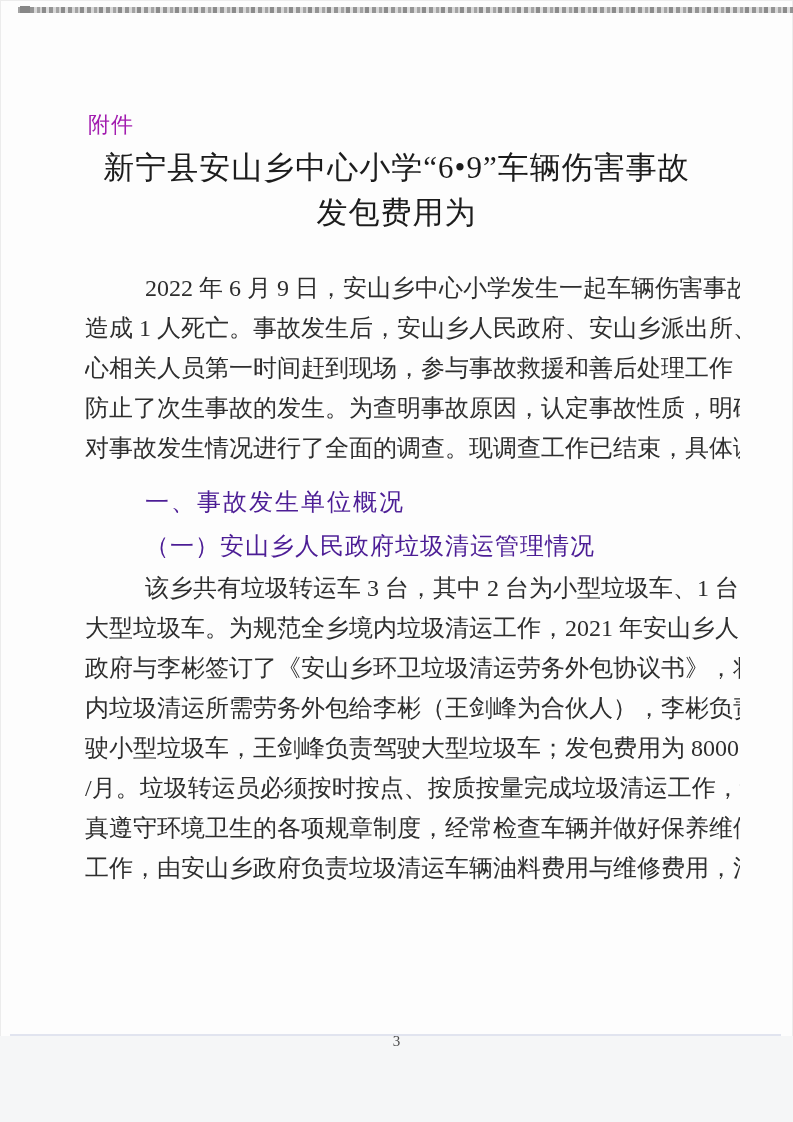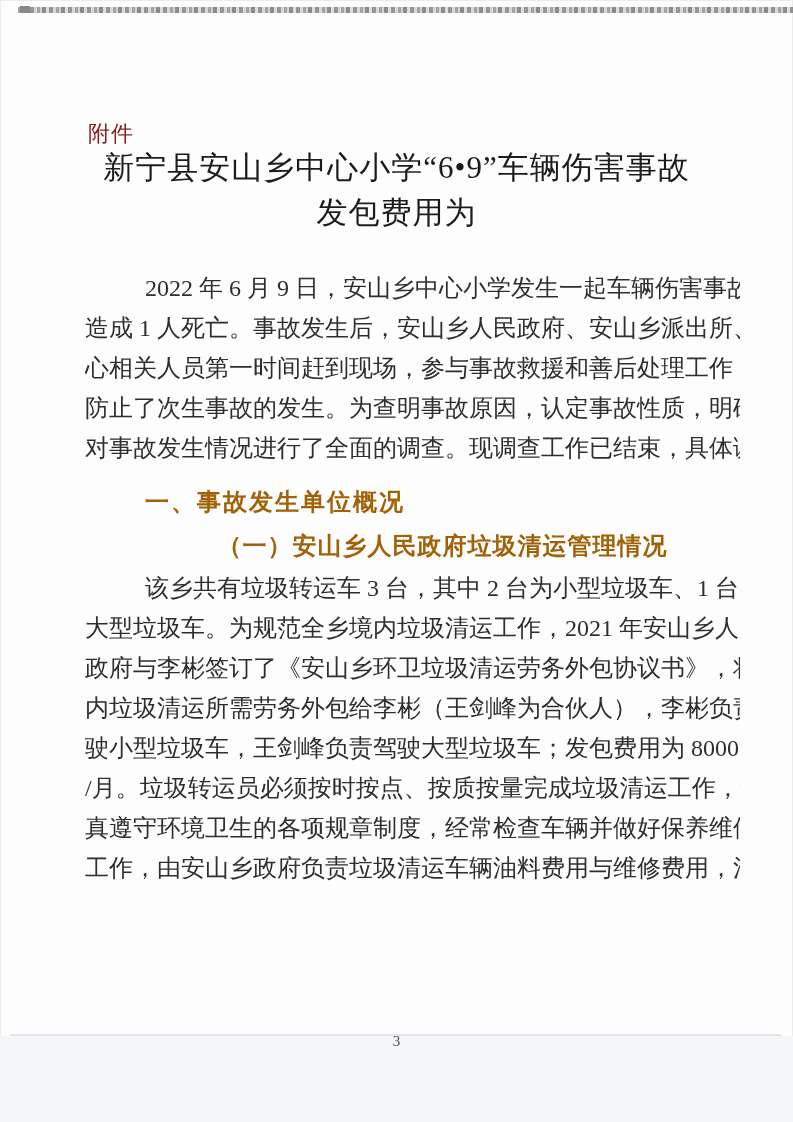--- a/index.html
+++ b/index.html
@@ -29,22 +29,21 @@
     content: "";
     position: absolute; left: 2px; top: -1px;
     width: 10px; height: 7px;
     background: #6a6a6a;
   }
   .attachment {
     position: absolute;
     left: 88px; top: 110px;
     font-size: 22px;
     letter-spacing: 1px;
-    color: #7f1d1d;
-    margin-top: 9px;
+    color: #a21caf;
   }
   .title {
     position: absolute;
     left: 40px; right: 40px; top: 145px;
     text-align: center;
     font-weight: normal;
     font-size: 31px;
     line-height: 45px;
     color: #1c1c1c;
     letter-spacing: 1px;
@@ -60,29 +59,29 @@
     text-align-last: justify;
     white-space: nowrap;
     height: 40px;
     overflow: hidden;
   }
   .line.last {
     text-align-last: left;
   }
   .line.indent { text-indent: 2.5em; }
   .heading {
-    font-weight: bold;
-    color: #a16207;
+    font-weight: normal;
+    color: #4c1d95;
     line-height: 44px;
     height: 44px;
     text-indent: 2.5em;
     white-space: nowrap;
   }
   .heading.section { margin-top: 12px; letter-spacing: 2px; }
-  .heading.subsection { letter-spacing: 1px; text-align: center; }
+  .heading.subsection { letter-spacing: 1px; }
   
   .footer-rule {
     position: absolute;
     left: 10px; right: 12px; top: 1034px;
     height: 2px;
     background: #e1e4ef;
   }
   .footer-tint {
     position: absolute;
     left: 0; right: 0; top: 1036px; bottom: 0;

